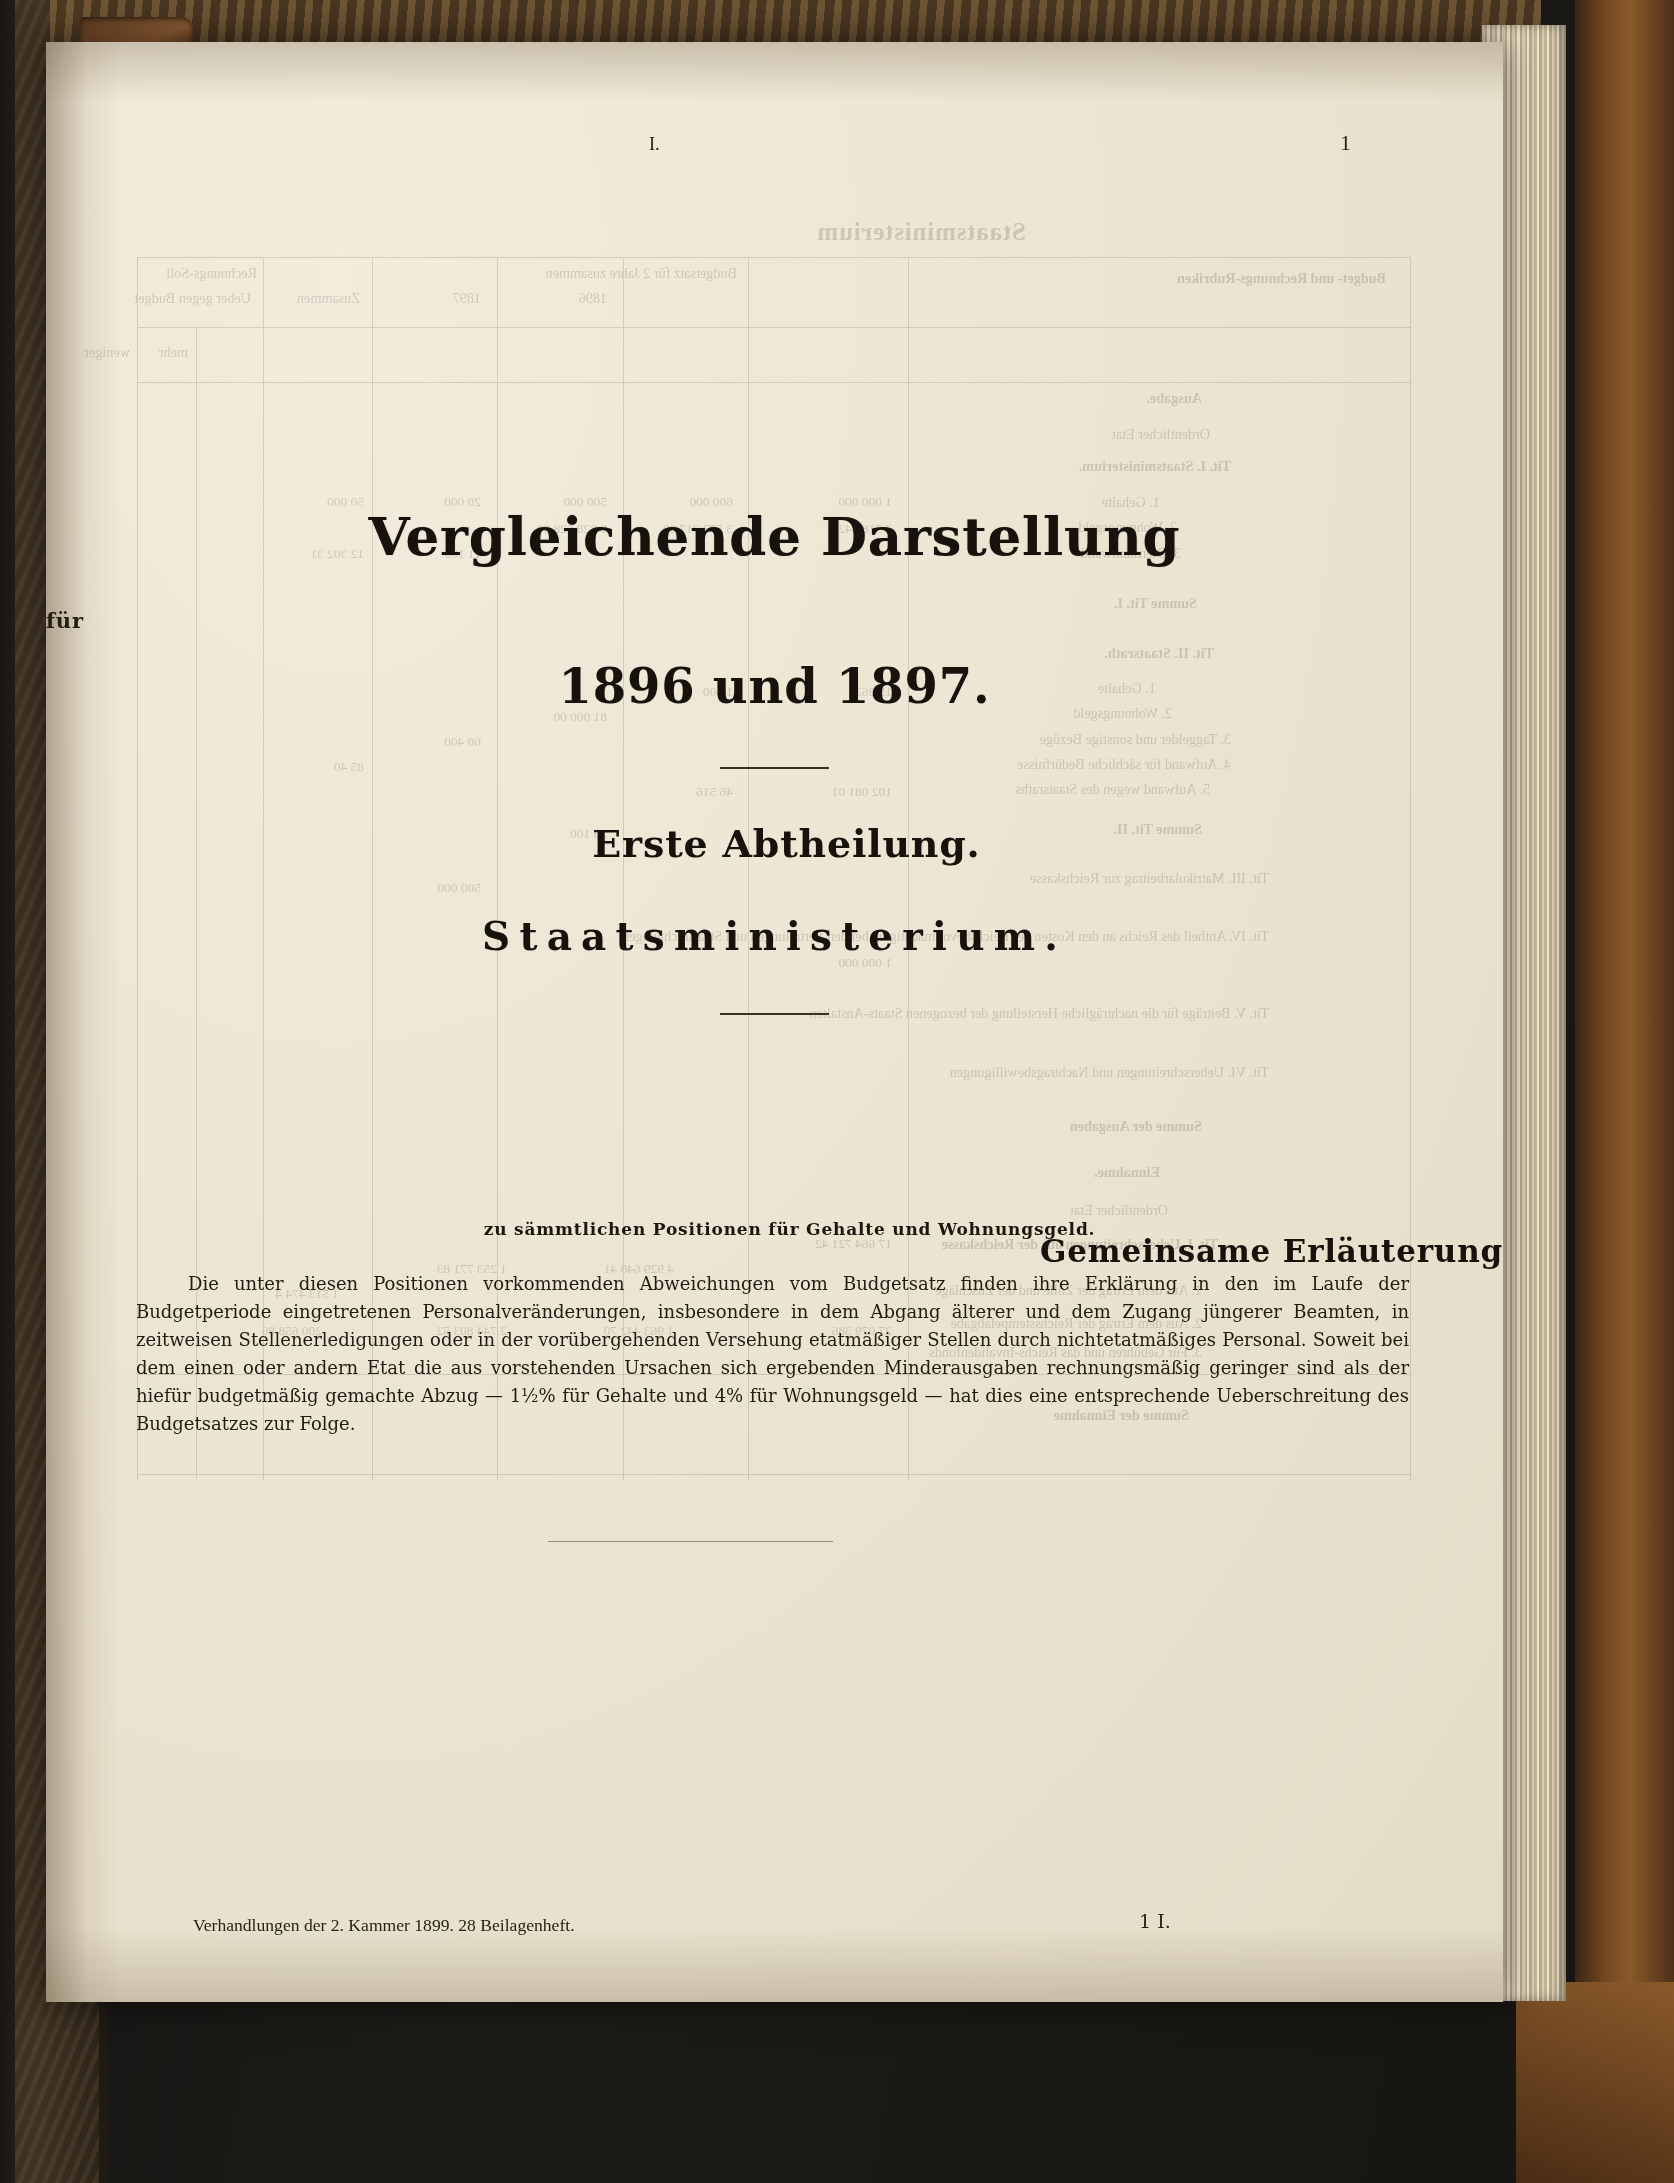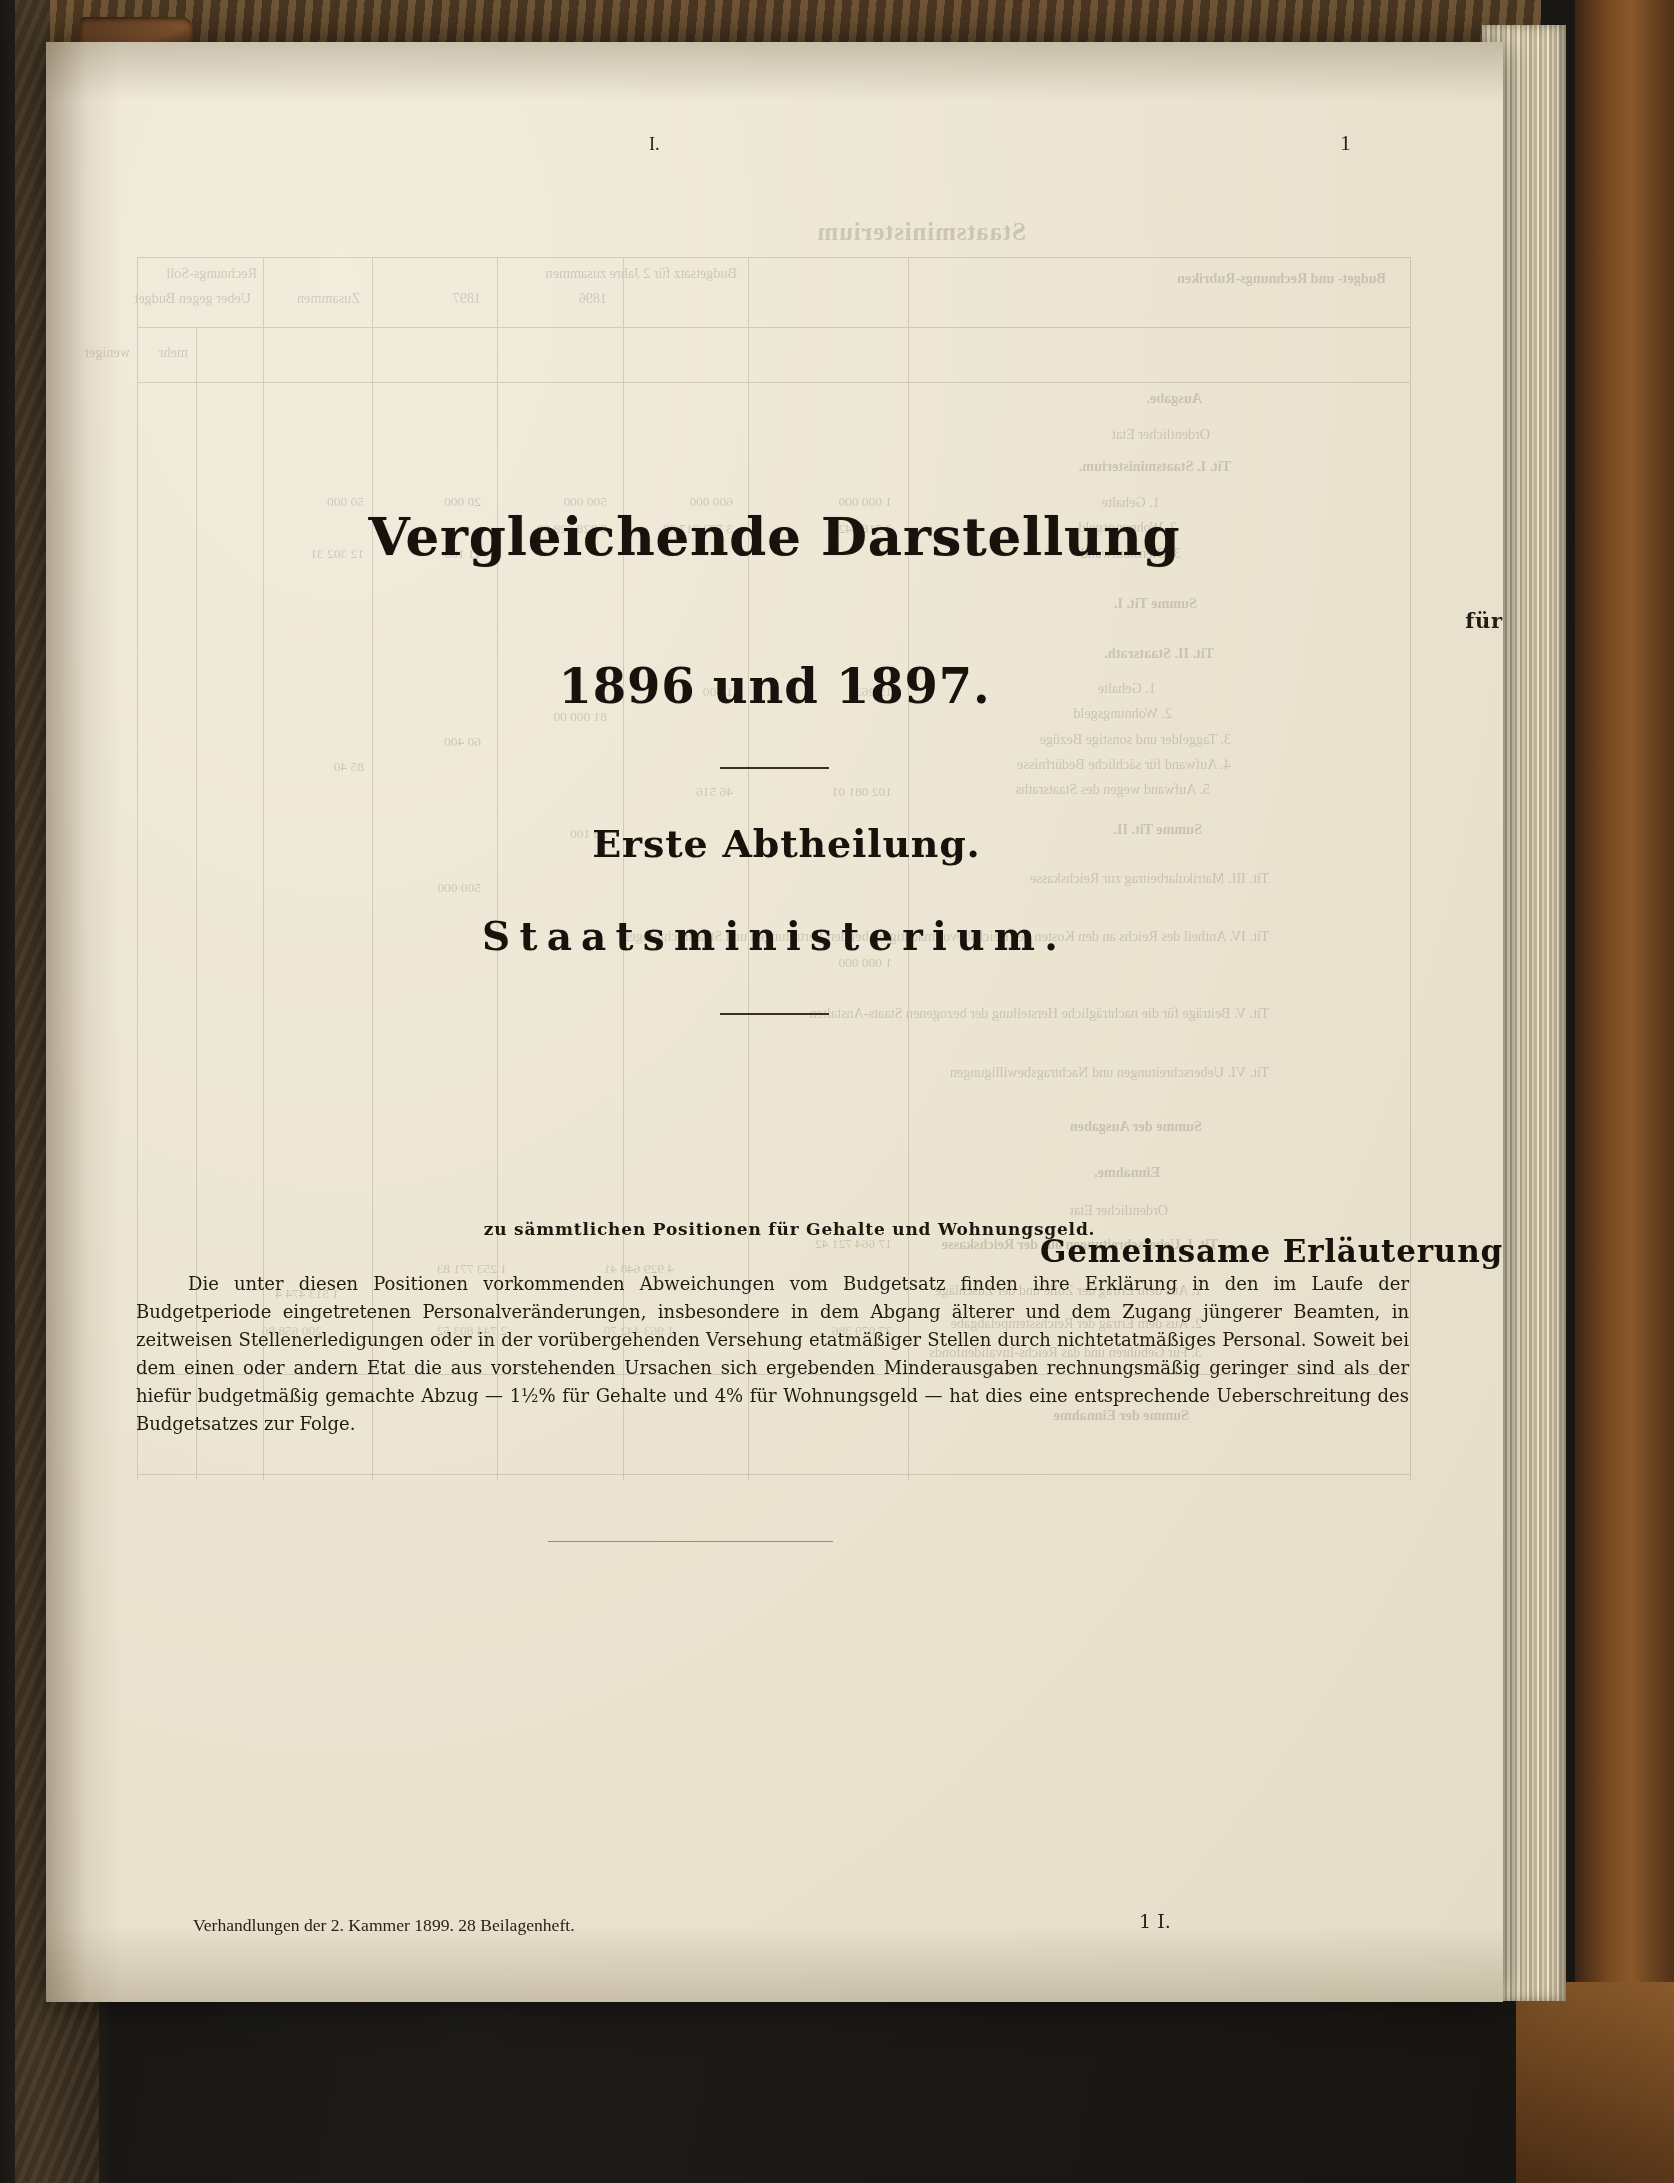--- a/index.html
+++ b/index.html
@@ -174,21 +174,21 @@
     left: 0; top: 465px; width: 100%;
     text-align: center;
     font-size: 53px;
     line-height: 1.1;
     color: #17120c;
     text-shadow: 0 0 0.8px rgba(30,22,12,.5);
   }
   .sub-fuer {
     position: absolute;
     left: 0; top: 566px; width: 100%;
-    text-align: right;
+    text-align: left;
     font-size: 21px;
     color: #231c12;
   }
   .years {
     position: absolute;
     left: 0; top: 616px; width: 100%;
     text-align: center;
     font-size: 48px;
     color: #17120c;
   }

